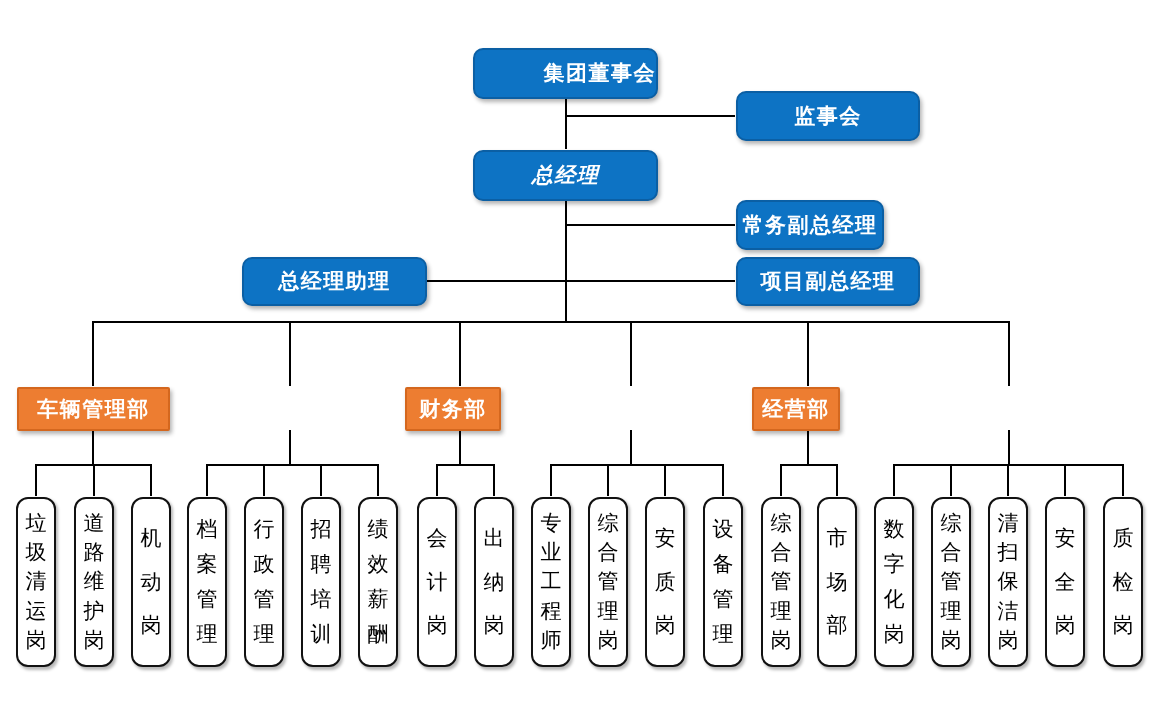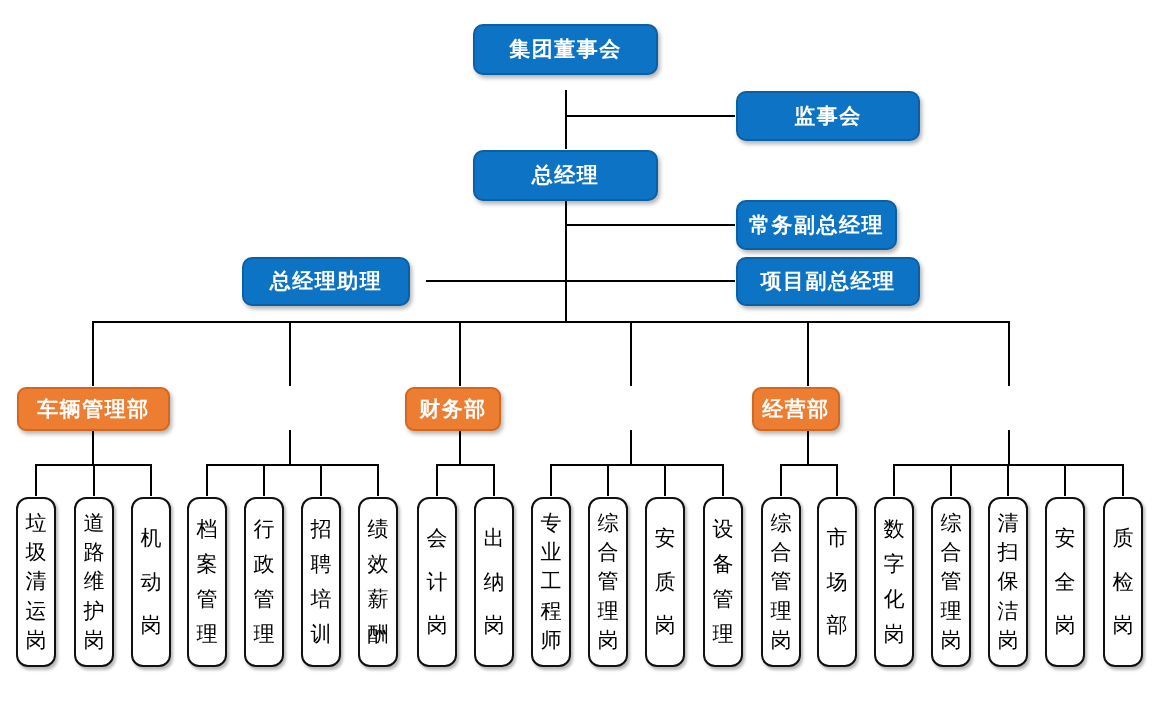--- a/index.html
+++ b/index.html
@@ -20,21 +20,21 @@
   }
   .node.blue{
     background:var(--blue-fill,#0D73C4);
     border:2px solid var(--blue-border,#0B5FA4);
     border-radius:10px;
     box-shadow:2px 3px 4px rgba(0,0,0,0.30);
   }
   .node.orange{
     background:var(--orange-fill,#ED7D31);
     border:2px solid var(--orange-border,#D4671E);
-    border-radius:9px;
+    border-radius:2px;
     box-shadow:2px 3px 4px rgba(0,0,0,0.30);
   }
   .node.blue .hlabel,
   .node.orange .hlabel{
     color:var(--text-on-color,#ffffff);
     font-weight:bold;
     font-size:21px;
     letter-spacing:1.5px;
     white-space:nowrap;
     line-height:1;
@@ -100,33 +100,33 @@
     <div class="connector" style="left: 780.25px; top: 464.25px; width: 56px; height: 1.5px;"></div>
     <div class="connector" style="left: 780.25px; top: 464.25px; width: 1.5px; height: 32px;"></div>
     <div class="connector" style="left: 836.25px; top: 464.25px; width: 1.5px; height: 32px;"></div>
     <div class="connector" style="left: 1008.25px; top: 430.25px; width: 1.5px; height: 34px;"></div>
     <div class="connector" style="left: 893.25px; top: 464.25px; width: 229px; height: 1.5px;"></div>
     <div class="connector" style="left: 893.25px; top: 464.25px; width: 1.5px; height: 32px;"></div>
     <div class="connector" style="left: 950.25px; top: 464.25px; width: 1.5px; height: 32px;"></div>
     <div class="connector" style="left: 1007.25px; top: 464.25px; width: 1.5px; height: 32px;"></div>
     <div class="connector" style="left: 1064.25px; top: 464.25px; width: 1.5px; height: 32px;"></div>
     <div class="connector" style="left: 1122.25px; top: 464.25px; width: 1.5px; height: 32px;"></div>
-    <div class="node blue" style="left: 473px; top: 24px; width: 185px; height: 51px;">
+    <div class="node blue" style="left: 473px; top: 48px; width: 185px; height: 51px; justify-content: flex-end;">
       <span class="hlabel">集团董事会</span>
     </div>
     <div class="node blue" style="left: 736px; top: 91px; width: 184px; height: 50px;">
       <span class="hlabel">监事会</span>
     </div>
-    <div class="node blue" style="left: 473px; top: 150px; width: 185px; height: 51px;">
+    <div class="node blue" style="left: 473px; top: 150px; width: 185px; height: 51px; font-style: italic;">
       <span class="hlabel">总经理</span>
     </div>
-    <div class="node blue" style="left: 736px; top: 200px; width: 161px; height: 50px;">
+    <div class="node blue" style="left: 736px; top: 200px; width: 148px; height: 50px;">
       <span class="hlabel">常务副总经理</span>
     </div>
-    <div class="node blue" style="left: 242px; top: 257px; width: 168px; height: 49px;">
+    <div class="node blue" style="left: 242px; top: 257px; width: 185px; height: 49px;">
       <span class="hlabel">总经理助理</span>
     </div>
     <div class="node blue" style="left: 736px; top: 257px; width: 184px; height: 49px;">
       <span class="hlabel">项目副总经理</span>
     </div>
     <div class="node orange" style="left: 17px; top: 387px; width: 153px; height: 44px;">
       <span class="hlabel">车辆管理部</span>
     </div>
     <div class="node orange" style="left: 405px; top: 387px; width: 96px; height: 44px;">
       <span class="hlabel">财务部</span>

